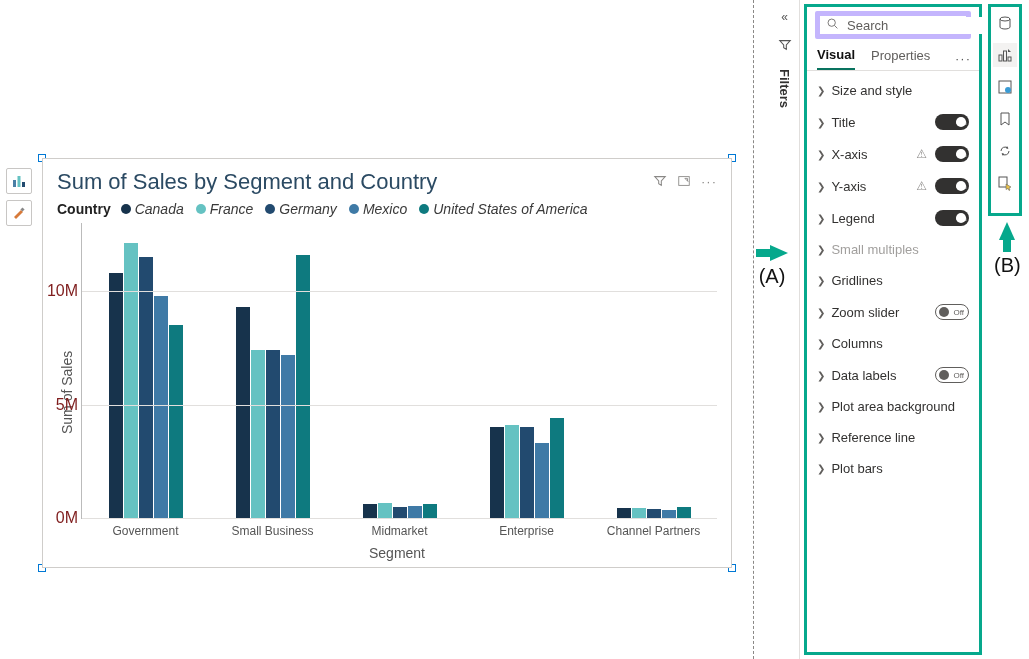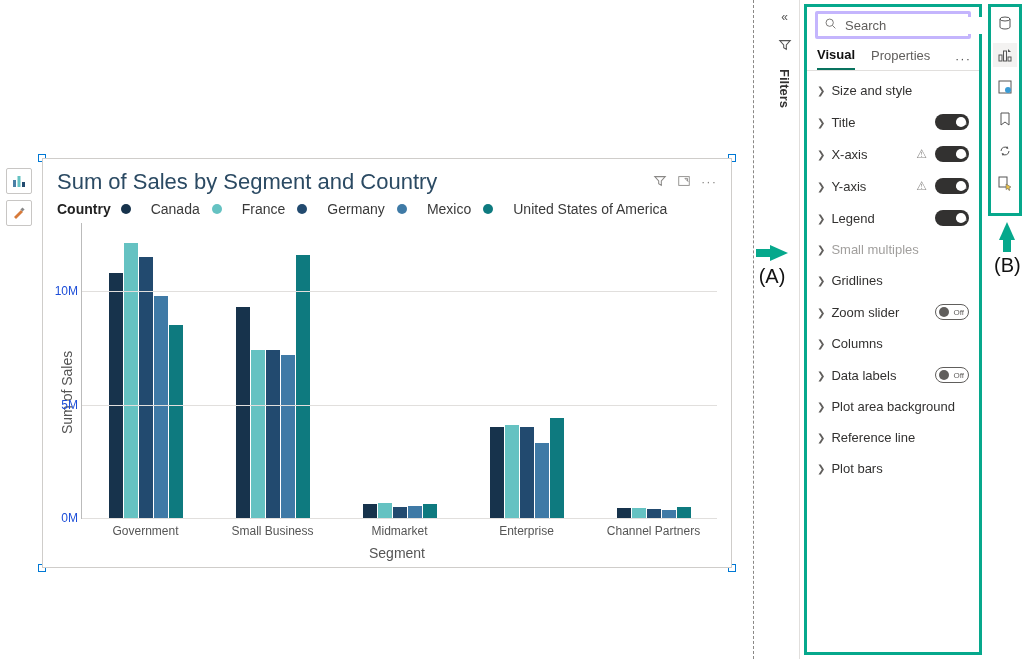--- a/index.html
+++ b/index.html
@@ -87,21 +87,21 @@
   .visual-icons span { cursor: pointer; }
   .legend-row {
     margin-top: 6px;
     display: flex;
     align-items: center;
     gap: 10px;
     font-size: 14px;
     color: #3a3a3a;
   }
   .legend-row b { font-weight: 600; color: #222; }
-  .lg-item { display: flex; align-items: center; gap: 20px; }
+  .lg-item { display: flex; align-items: center; gap: 4px; font-style: italic; }
   .lg-dot { width: 10px; height: 10px; border-radius: 50%; display: inline-block; }
 
   .chart-body {
     flex: 1;
     display: flex;
     margin-top: 6px;
   }
   .y-title {
     writing-mode: vertical-rl;
     transform: rotate(180deg);
@@ -121,22 +121,22 @@
     position: absolute;
     left: 0; right: 0;
     border-top: 1px solid #e1dfdd;
   }
   .y-tick {
     position: absolute;
     left: -38px;
     transform: translateY(-50%);
     width: 34px;
     text-align: right;
-    font-size: 12px;
-    color: #1d4ed8;
+    font-size: 16px;
+    color: #7f1d1d;
   }
   .bars-row {
     position: absolute;
     left: 0; right: 0; bottom: 0; top: 0;
     display: flex;
   }
   .group {
     flex: 1;
     display: flex;
     align-items: flex-end;
@@ -202,21 +202,21 @@
     display: flex;
     align-items: center;
     justify-content: space-between;
     padding: 6px 8px 4px 10px;
   }
   .fp-title { font-weight: 600; font-size: 15px; }
   .fp-header .ctrls { display: flex; gap: 6px; color: #555; font-size: 12px;}
   .fp-search {
     margin: 4px 8px;
     height: 28px;
-    border: 3px solid #c4b5fd;
+    border: 5px solid #c4b5fd;
     border-radius: 2px;
     display: flex;
     align-items: center;
     padding: 0 6px;
     gap: 6px;
     color: #605e5c;
   }
   .fp-search input {
     border: none; outline: none;
     flex: 1;

